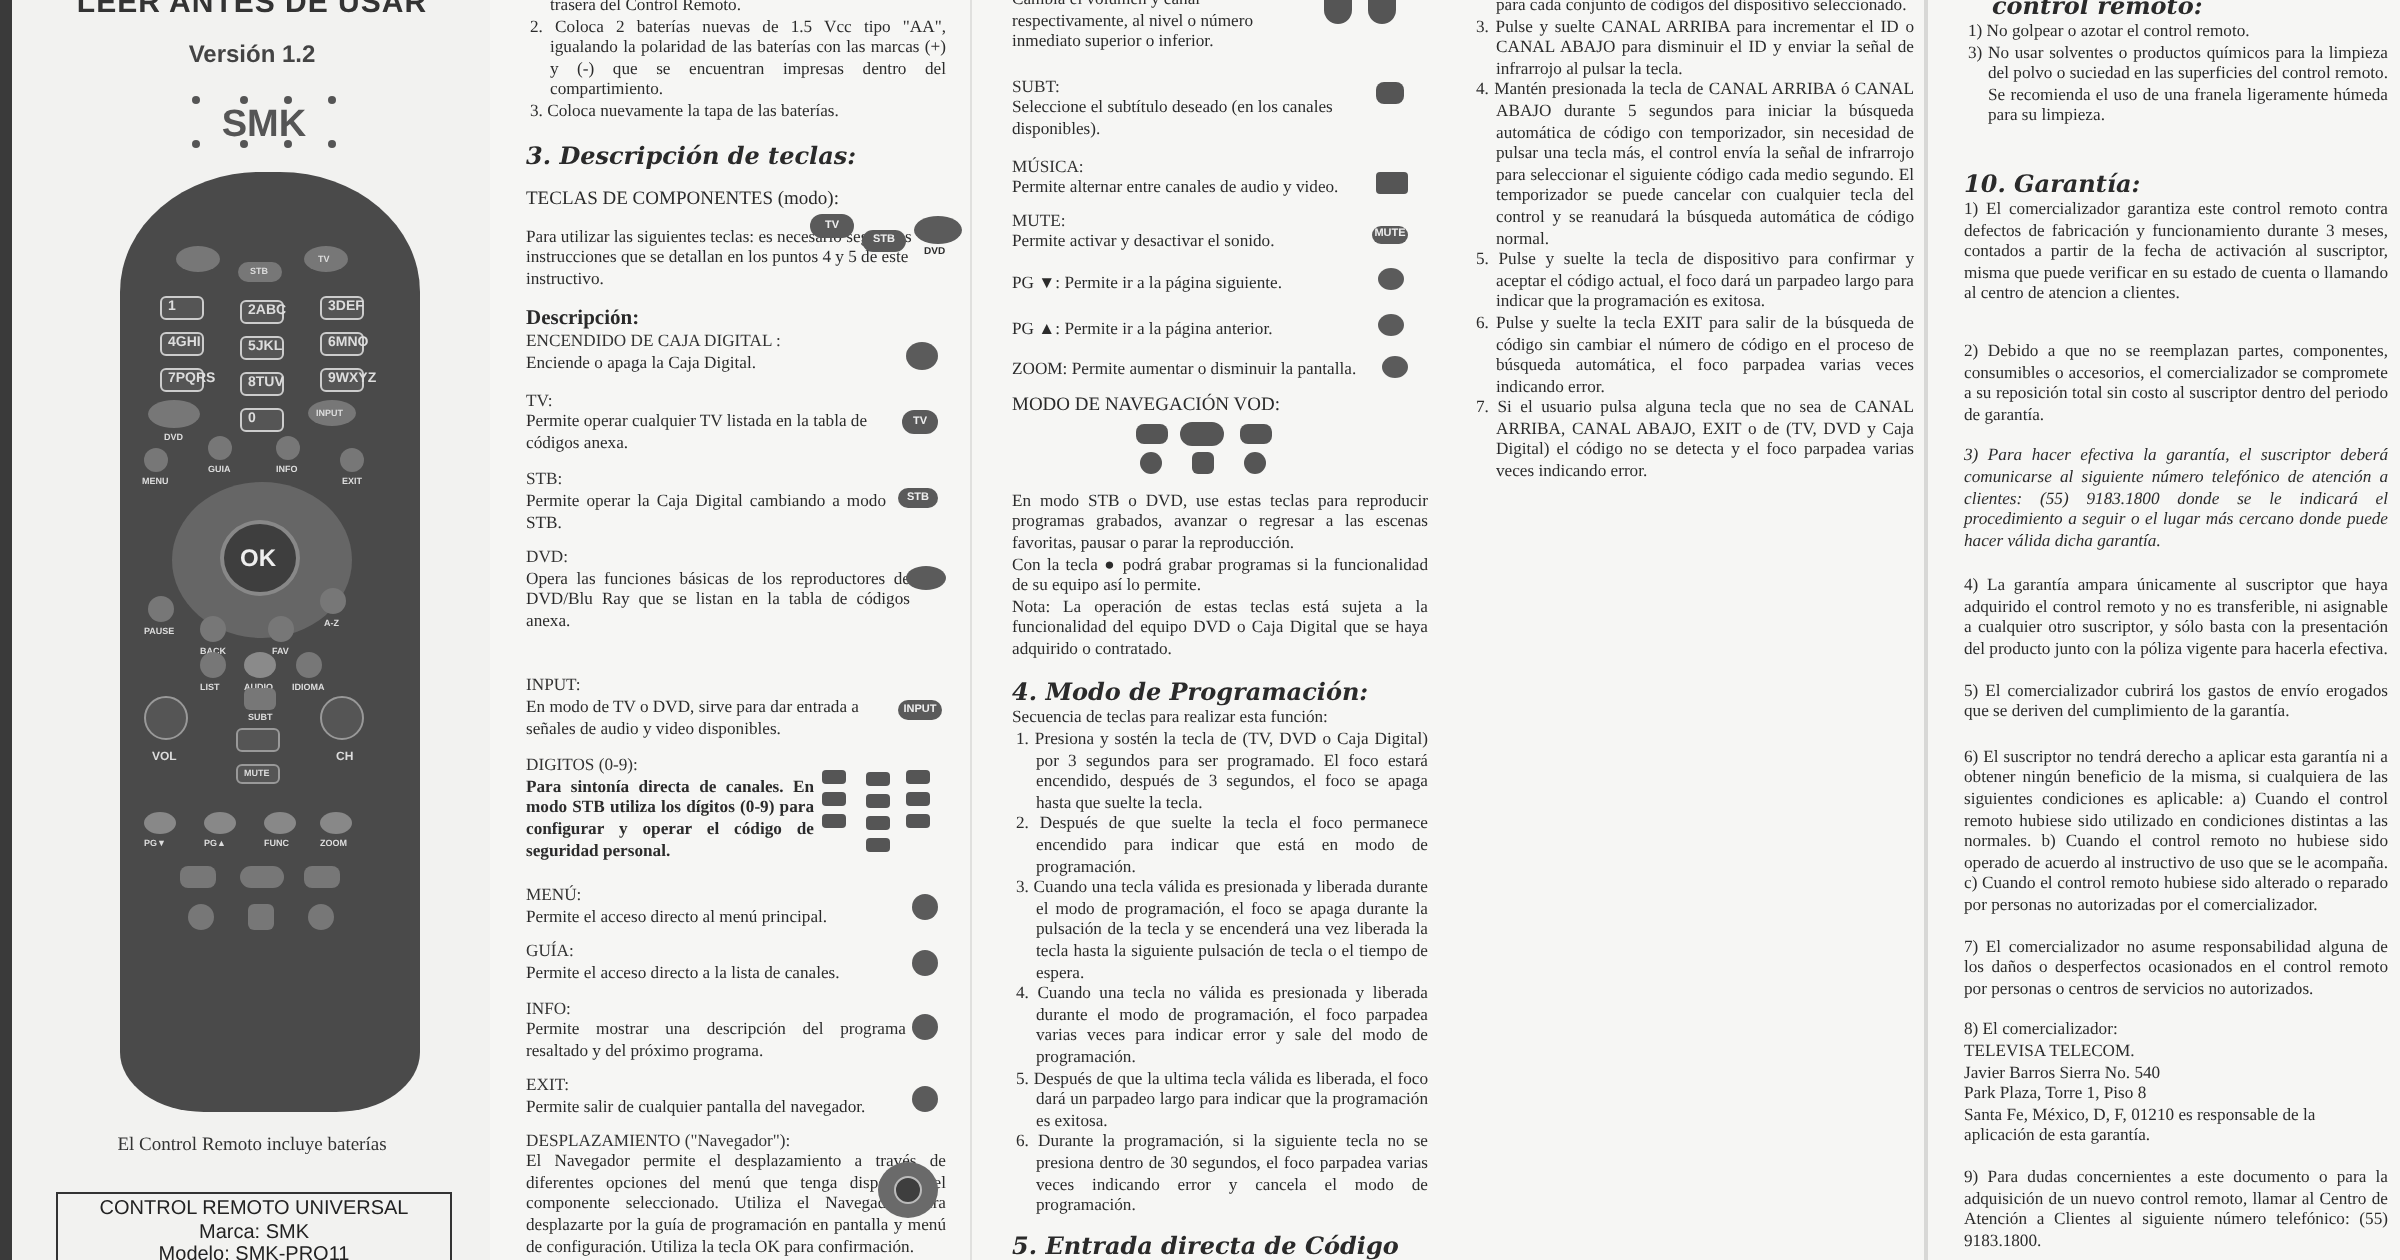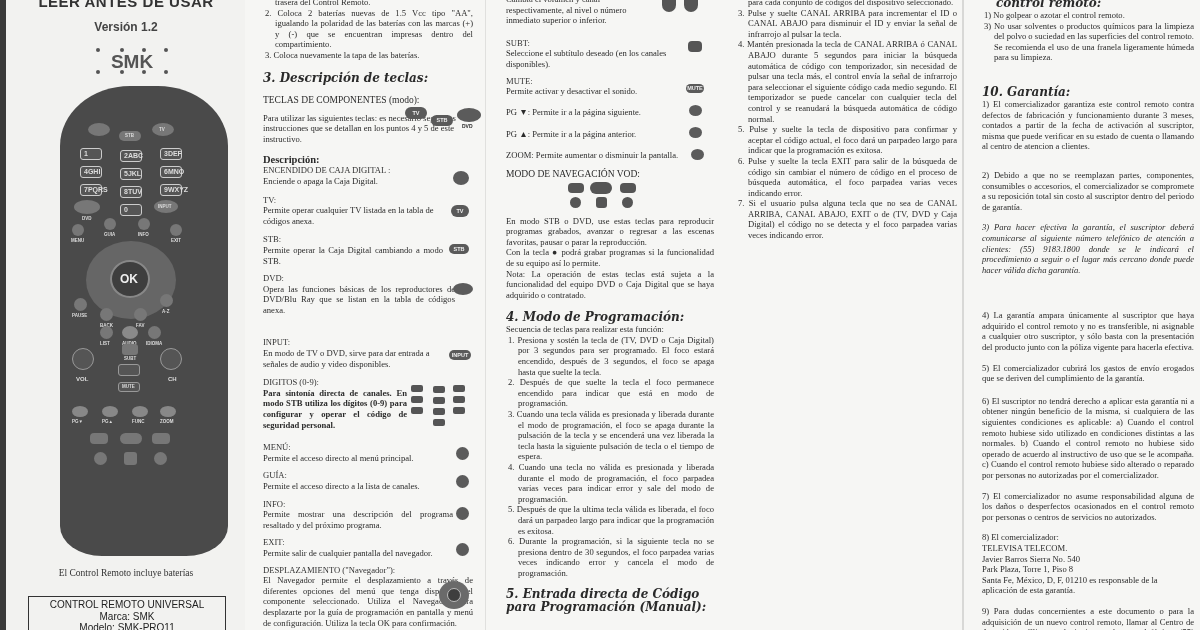--- a/index.html
+++ b/index.html
@@ -18,21 +18,21 @@
   .h3 { font-family: "DejaVu Serif", serif; font-style: italic; font-weight: bold; font-size: 12px; color: #2a2a2a; }
   .lbl { font-family: "Liberation Serif", serif; font-size: 8.6px; line-height: 10.6px; color: #333; }
   .boldlbl { font-family: "Liberation Serif", serif; font-weight: bold; font-size: 9.5px; }
   .item { position: relative; }
   .ind { padding-left: 12px; text-indent: -10px; }
 
   
   .title-top { position: absolute; top: -7px; left: 0; width: 240px; text-align: center; font-family: "Liberation Sans", sans-serif; font-weight: bold; font-size: 15px; letter-spacing: 0.5px; color: #333; }
   .version { position: absolute; top: 20px; left: 0; width: 240px; text-align: center; font-family: "Liberation Sans", sans-serif; font-weight: bold; font-size: 12px; color: #444; }
   .logo { position: absolute; top: 46px; left: 88px; width: 76px; height: 30px; }
-  .remote { position: absolute; top: 86px; left: 54px; width: 168px; height: 470px; background: #4a4a4a; border-radius: 70px 70px 42px 42px / 60px 60px 30px 30px; }
+  .remote { position: absolute; top: 86px; left: 54px; width: 150px; height: 470px; background: #4a4a4a; border-radius: 70px 70px 42px 42px / 60px 60px 30px 30px; }
   .btn { position: absolute; background: #777; border-radius: 50%; }
   .key { position: absolute; width: 22px; height: 12px; border: 1px solid #ccc; border-radius: 3px; background: #555; color: #ddd; font-family: "Liberation Sans", sans-serif; font-size: 7px; font-weight: bold; line-height: 10px; padding-left: 3px; }
   .rlbl { position: absolute; color: #ddd; font-family: "Liberation Sans", sans-serif; font-size: 4.5px; font-weight: bold; }
   .caption { position: absolute; top: 568px; left: 0; width: 240px; text-align: center; font-family: "Liberation Serif", serif; font-size: 9.5px; color: #333; }
   .modelbox { position: absolute; top: 596px; left: 22px; width: 198px; height: 40px; border: 1px solid #333; text-align: center; font-family: "Liberation Sans", sans-serif; font-size: 10px; line-height: 11.5px; padding-top: 2px; color: #222; }
 
   .icon-round { display: inline-block; background: #5b5b5b; border-radius: 50%; }
   .pill { display: inline-block; background: #5a5a5a; color: #eee; font-family: "Liberation Sans", sans-serif; font-weight: bold; font-size: 5.5px; border-radius: 8px; text-align: center; }
 </style>
 </head>
@@ -239,20 +239,25 @@
     <span style="position:absolute;right:12px;top:-2px;width:40px;height:20px;">
       <span style="position:absolute;left:0;top:0;width:14px;height:20px;border-radius:7px;background:#555;"></span>
       <span style="position:absolute;left:22px;top:0;width:14px;height:20px;border-radius:7px;background:#555;"></span>
     </span>
   </div>
   <div class="item" style="margin-top:12px;">
     <div class="lbl">SUBT:</div>
     <div class="txt" style="padding-right:30px;">Seleccione el subtítulo deseado (en los canales disponibles).</div>
     <span style="position:absolute;right:12px;top:3px;width:14px;height:11px;border-radius:4px;background:#555;"></span>
   </div>
+  <div class="item" style="margin-top:8px;">
+    <div class="lbl">MÚSICA:</div>
+    <div class="txt" style="padding-right:24px;">Permite alternar entre canales de audio y video.</div>
+    <span style="position:absolute;right:10px;top:8px;width:16px;height:11px;border-radius:2px;background:#555;"></span>
+  </div>
   <div class="item" style="margin-top:6px;">
     <div class="lbl">MUTE:</div>
     <div class="txt j" style="padding-right:30px;">Permite activar y desactivar el sonido.</div>
     <span class="pill" style="position:absolute;right:10px;top:8px;width:18px;height:9px;line-height:9px;">MUTE</span>
   </div>
   <div class="item" style="margin-top:10px;">
     <div class="txt"><span>PG ▼:</span> <span>Permite ir a la página siguiente.</span></div>
     <span class="icon-round" style="position:absolute;right:12px;top:-2px;width:13px;height:11px;"></span>
   </div>
   <div class="item" style="margin-top:12px;">
@@ -305,21 +310,21 @@
   <div class="h3" style="margin-top:-4px;padding-left:14px;">control remoto:</div>
   <div class="txt j">
     <div class="ind">1) No golpear o azotar el control remoto.</div>
     <div class="ind">3) No usar solventes o productos químicos para la limpieza del polvo o suciedad en las superficies del control remoto. Se recomienda el uso de una franela ligeramente húmeda para su limpieza.</div>
   </div>
   <div class="h3" style="margin-top:22px;">10. Garantía:</div>
   <div class="txt j">
     <div>1) El comercializador garantiza este control remoto contra defectos de fabricación y funcionamiento durante 3 meses, contados a partir de la fecha de activación al suscriptor, misma que puede verificar en su estado de cuenta o llamando al centro de atencion a clientes.</div>
     <div style="margin-top:18px;">2) Debido a que no se reemplazan partes, componentes, consumibles o accesorios, el comercializador se compromete a su reposición total sin costo al suscriptor dentro del periodo de garantía.</div>
     <div style="margin-top:10px;font-style:italic;">3) Para hacer efectiva la garantía, el suscriptor deberá comunicarse al siguiente número telefónico de atención a clientes: (55) 9183.1800 donde se le indicará el procedimiento a seguir o el lugar más cercano donde puede hacer válida dicha garantía.</div>
-    <div style="margin-top:35px;">4) La garantía ampara únicamente al suscriptor que haya adquirido el control remoto y no es transferible, ni asignable a cualquier otro suscriptor, y sólo basta con la presentación del producto junto con la póliza vigente para hacerla efectiva.</div>
+    <div style="margin-top:12px;">4) La garantía ampara únicamente al suscriptor que haya adquirido el control remoto y no es transferible, ni asignable a cualquier otro suscriptor, y sólo basta con la presentación del producto junto con la póliza vigente para hacerla efectiva.</div>
     <div style="margin-top:10px;">5) El comercializador cubrirá los gastos de envío erogados que se deriven del cumplimiento de la garantía.</div>
     <div style="margin-top:12px;">6) El suscriptor no tendrá derecho a aplicar esta garantía ni a obtener ningún beneficio de la misma, si cualquiera de las siguientes condiciones es aplicable: a) Cuando el control remoto hubiese sido utilizado en condiciones distintas a las normales. b) Cuando el control remoto no hubiese sido operado de acuerdo al instructivo de uso que se le acompaña. c) Cuando el control remoto hubiese sido alterado o reparado por personas no autorizadas por el comercializador.</div>
     <div style="margin-top:10px;">7) El comercializador no asume responsabilidad alguna de los daños o desperfectos ocasionados en el control remoto por personas o centros de servicios no autorizados.</div>
   </div>
   <div class="txt" style="margin-top:10px;">
     <div>8) El comercializador:</div>
     <div>TELEVISA TELECOM.</div>
     <div>Javier Barros Sierra No. 540</div>
     <div>Park Plaza, Torre 1, Piso 8</div>
     <div>Santa Fe, México, D, F, 01210 es responsable de la aplicación de esta garantía.</div>

